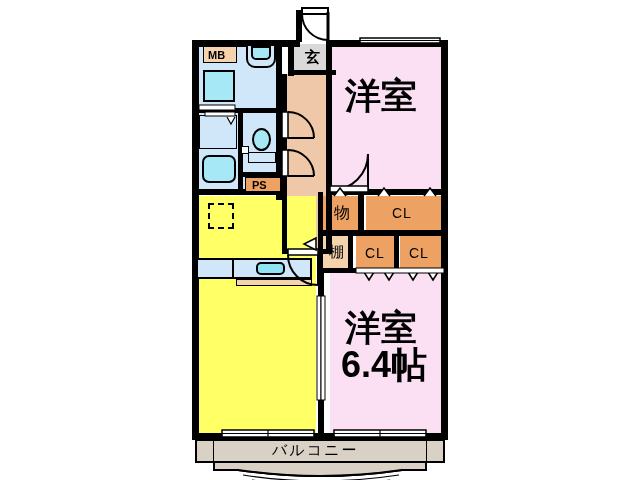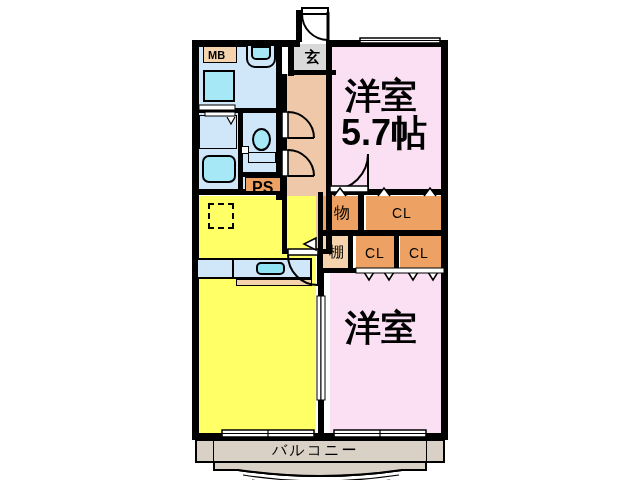--- a/index.html
+++ b/index.html
@@ -119,41 +119,41 @@
 
   <div class="fx fx-thin abs fx-light" style="left:199px;top:115px;width:38px;height:34px;"></div>
 
   <div class="fx abs fx-cyan" style="left:202px;top:155px;width:34px;height:28px;border-radius:7px;"></div>
 
   <div class="fx abs fx-cyan" style="left:252px;top:128px;width:19px;height:23px;border-radius:50%;"></div>
   <div class="fx fx-thin abs fx-light" style="left:248px;top:152px;width:28px;height:11px;"></div>
   <div class="fx fx-thin abs fx-w" style="left:241px;top:146px;width:8px;height:8px;"></div>
 
   <div class="fx fx-thin abs f-closet" style="left:245px;top:177px;width:36px;height:15px;"></div>
-  <div class="lbl lbl-sm" style="left:252px;top:180px;font-size:16px;">PS</div>
+  <div class="lbl lbl-sm" style="left:252px;top:180px;font-size:11px;">PS</div>
 
   <div class="fx abs fx-light" style="left:196px;top:258px;width:116px;height:21px;"></div>
   <div class="wall" style="left:232px;top:258px;width:2px;height:21px;"></div>
   <div class="fx abs fx-cyan2" style="left:256px;top:262px;width:29px;height:13px;border-radius:5px;"></div>
   <div class="fx fx-thin abs f-shelf" style="left:236px;top:279px;width:76px;height:7px;"></div>
 
   <div class="abs" style="left:208px;top:203px;width:26px;height:26px;border:2px dashed #000;"></div>
 
   <div class="lbl lbl-mid jp" style="left:305px;top:50px;font-size:15px;">玄</div>
 
   <div class="lbl lbl-cl jp" style="left:334px;top:205px;font-size:16px;">物</div>
   <div class="lbl lbl-cl" style="left:392px;top:206px;">CL</div>
   <div class="lbl lbl-cl jp" style="left:329px;top:245px;font-size:15px;">棚</div>
   <div class="lbl lbl-cl" style="left:365px;top:246px;">CL</div>
   <div class="lbl lbl-cl" style="left:409px;top:246px;">CL</div>
 
   <div class="lbl lbl-big jp" style="left:345px;top:78px;">洋室</div>
-  <div class="lbl lbl-big" style="left:341px;top:115px;">5.7帖</div>
 
   <div class="lbl lbl-big jp" style="left:345px;top:310px;">洋室</div>
+  <div class="lbl lbl-big" style="left:341px;top:347px;">6.4帖</div>
 
 
   <div class="lbl lbl-bal jp" style="left:272px;top:442px;">バルコニー</div>
 
   <svg class="ovl" viewBox="0 0 640 480">
     <g fill="none" stroke="#000" stroke-width="2">
 
       <rect x="302" y="8" width="26" height="6" fill="#fff" stroke="#000" stroke-width="2"></rect>
       <path d="M302 14 A26 26 0 0 0 328 40" stroke-width="2"></path>
       <line x1="328" y1="12" x2="328" y2="42" stroke-width="3"></line>

